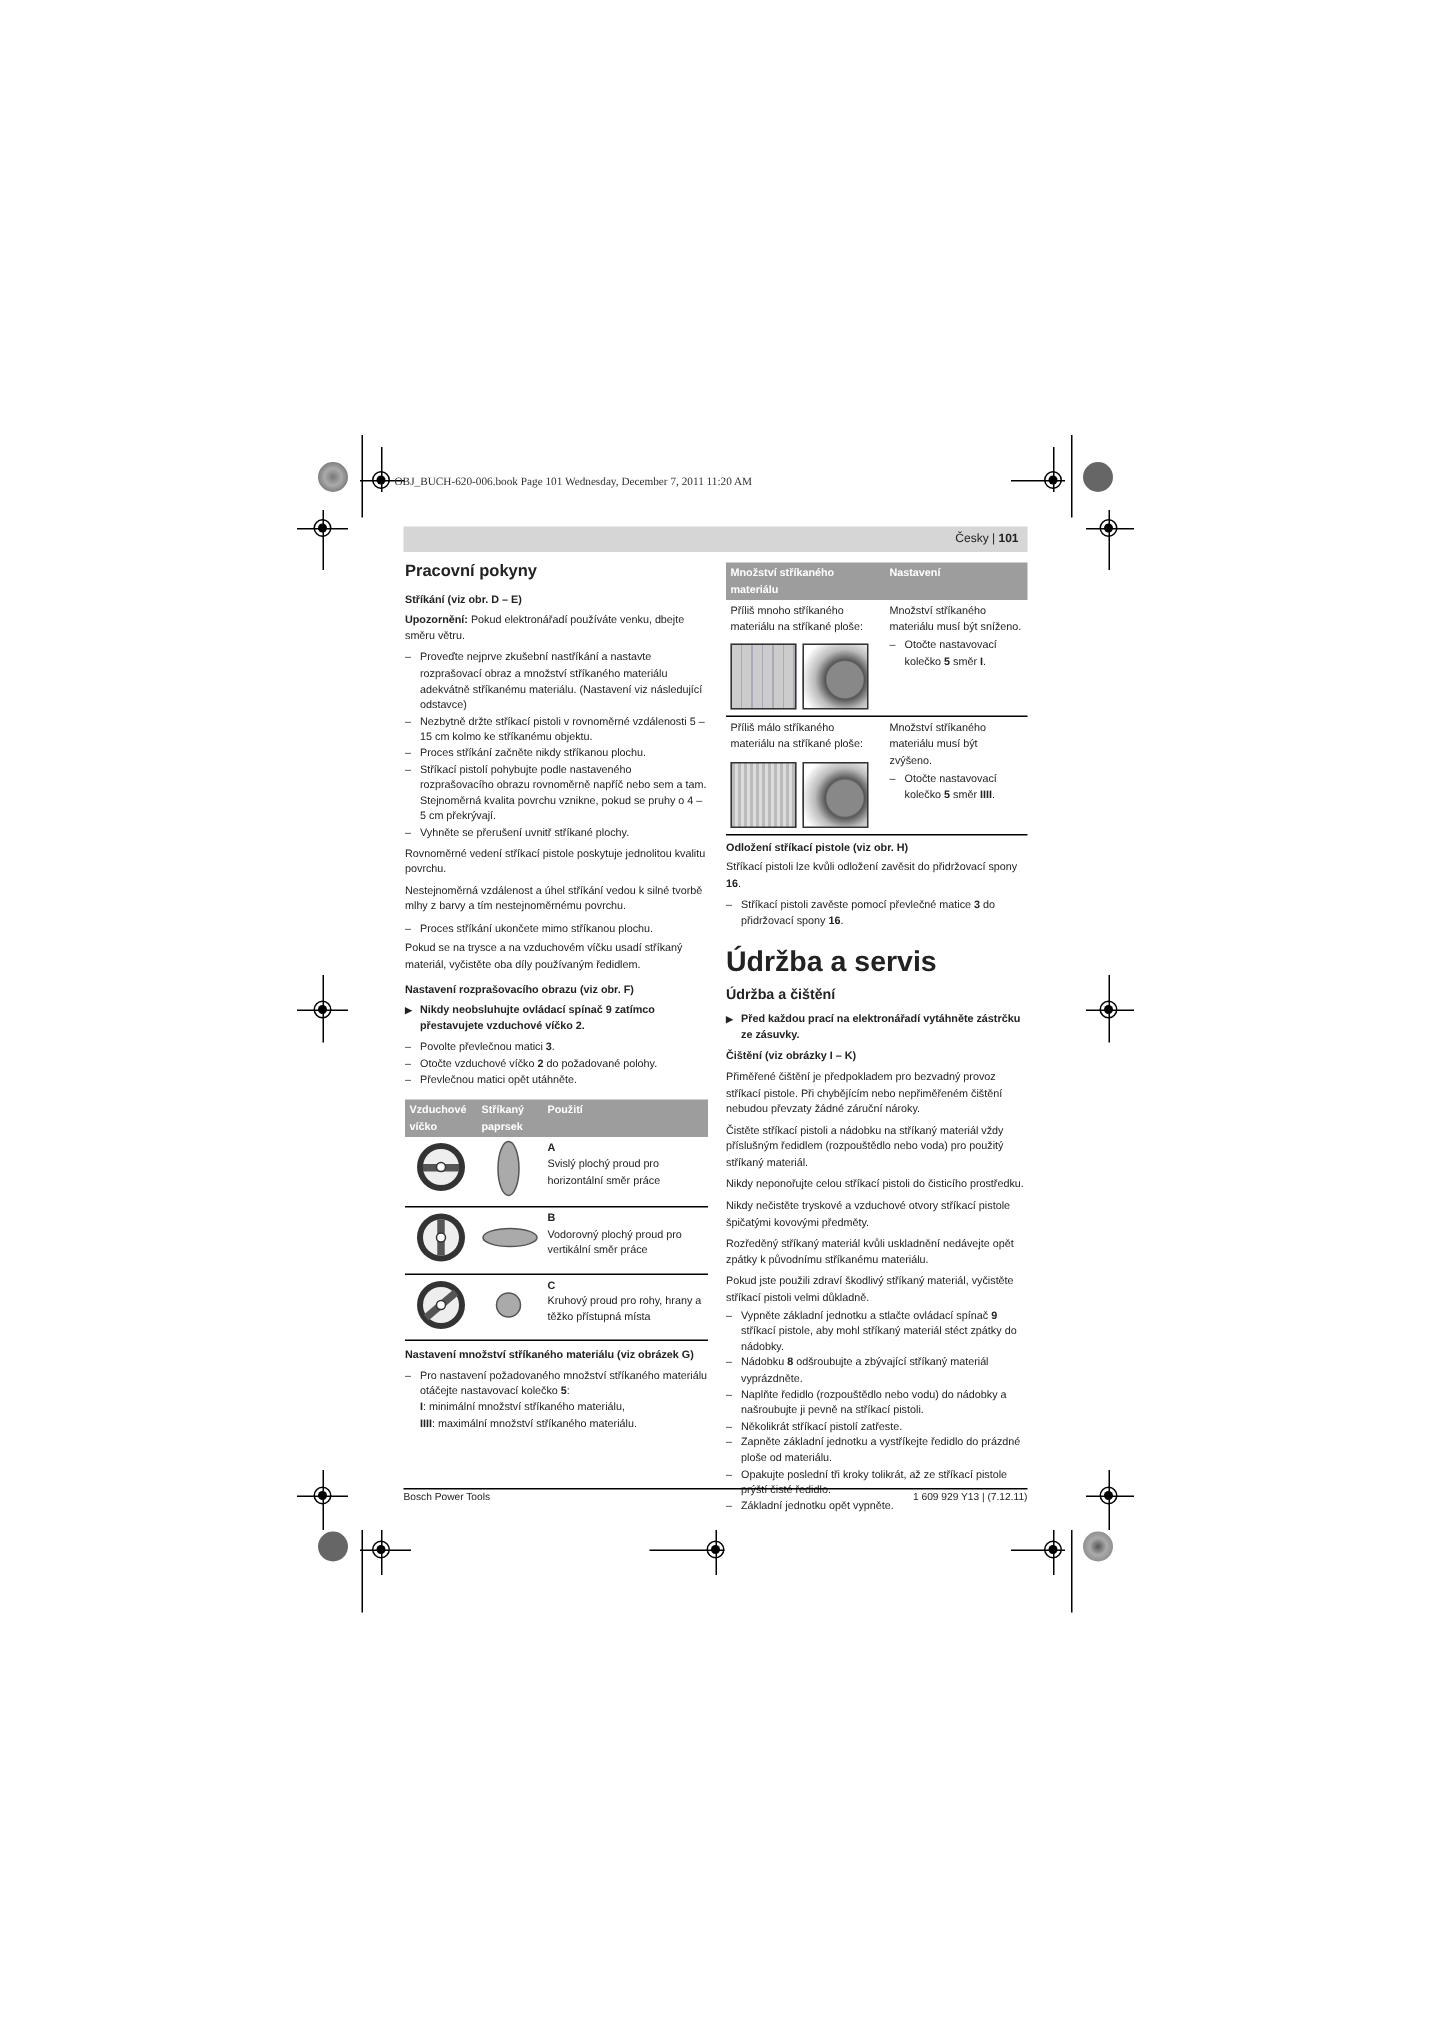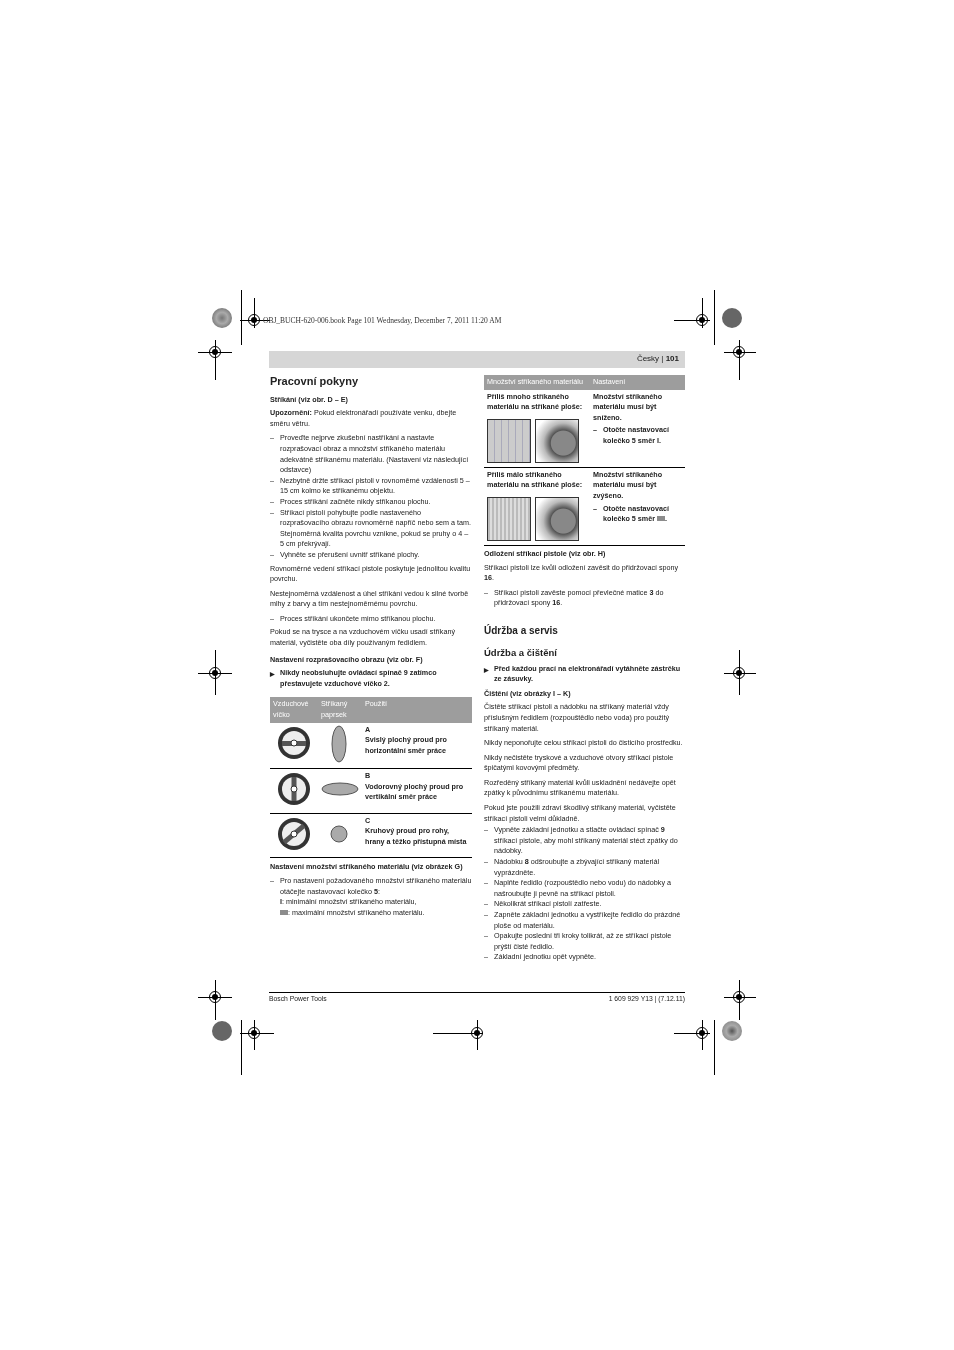--- a/index.html
+++ b/index.html
@@ -11,30 +11,30 @@
   .reg { position:absolute; width:12px; height:12px; border:1px solid #000; border-radius:50%; box-sizing:border-box; }
   .reg::after { content:""; position:absolute; left:2px; top:2px; width:6px; height:6px; border-radius:50%; background:#000; }
   .disc { position:absolute; width:20px; height:20px; border-radius:50%; }
   .header-bar { position:absolute; left:269px; top:351px; width:416px; height:17px; background:#d6d6d6; }
   .header-lang { position:absolute; right:6px; top:3px; font-size:8px; color:#222; }
   .header-lang b { font-weight:bold; }
   .col { position:absolute; font-size:7.2px; line-height:10.6px; }
   .col p { margin:0 0 4px 0; }
   .h2 { font-size:11px; font-weight:bold; margin:4px 0 8px 0; }
   .h3 { font-weight:bold; margin:2px 0 3px 0; }
-  .h1 { font-size:10px; font-weight:bold; margin:14px 0 10px 0; line-height:15px; }
+  .h1 { font-size:19px; font-weight:bold; margin:14px 0 10px 0; line-height:15px; }
   .h2b { font-size:9.5px; font-weight:bold; margin:6px 0 5px 0; }
   ul.dash { list-style:none; margin:0 0 3px 0; padding:0; }
   ul.dash li { position:relative; padding-left:10px; margin:0; }
   ul.dash li::before { content:"–"; position:absolute; left:0; }
   .warn { position:relative; padding-left:10px; font-weight:bold; margin:0 0 4px 0; }
   .warn::before { content:"▶"; position:absolute; left:0; font-size:6px; top:1px; }
   table { border-collapse:collapse; width:100%; font-size:7.2px; line-height:10.6px; }
-  th { background:#9d9d9d; color:#fff; text-align:left; vertical-align:top; font-weight:normal; padding:2px 3px; }
-  td { vertical-align:top; padding:2px 3px; border-bottom:1px solid #000;font-weight:bold; }
+  th { background:#9d9d9d; color:#fff; text-align:left; vertical-align:top; font-weight:bold; padding:2px 3px; }
+  td { vertical-align:top; padding:2px 3px; border-bottom:1px solid #000; }
   .footer-rule { position:absolute; left:269px; top:992px; width:416px; height:1px; background:#000; }
   .footer-left { position:absolute; left:269px; top:995px; font-size:6.8px; }
   .footer-right { position:absolute; right:269px; top:995px; font-size:6.8px; }
   .cap-icon { width:42px; height:36px; }
   .spray-img { width:44px; height:44px; border:1px solid #333; box-sizing:border-box; background:#c8c8c8; position:relative; overflow:hidden; }
 </style>
 </head>
 <body>
 
 <div>
@@ -114,20 +114,25 @@
   </ul>
   <p>Rovnoměrné vedení stříkací pistole poskytuje jednolitou kvalitu povrchu.</p>
   <p>Nestejnoměrná vzdálenost a úhel stříkání vedou k silné tvorbě mlhy z barvy a tím nestejnoměrnému povrchu.</p>
   <ul class="dash">
     <li>Proces stříkání ukončete mimo stříkanou plochu.</li>
   </ul>
   <p>Pokud se na trysce a na vzduchovém víčku usadí stříkaný materiál, vyčistěte oba díly používaným ředidlem.</p>
 
   <div class="h3" style="margin-top:6px;">Nastavení rozprašovacího obrazu (viz obr. F)</div>
   <div class="warn">Nikdy neobsluhujte ovládací spínač 9 zatímco přestavujete vzduchové víčko 2.</div>
+  <ul class="dash">
+    <li><span>Povolte převlečnou matici </span><b>3</b><span>.</span></li>
+    <li><span>Otočte vzduchové víčko </span><b>2</b><span> do požadované polohy.</span></li>
+    <li><span>Převlečnou matici opět utáhněte.</span></li>
+  </ul>
 
   <table style="margin-top:8px;">
     <tbody>
         <tr>
       <th style="width:38px;">Vzduchové víčko</th>
       <th style="width:38px;">Stříkaný paprsek</th>
       <th>Použití</th>
     </tr>
     <tr style="height:43px;">
       <td><svg class="cap-icon" viewBox="0 0 42 36">
@@ -217,20 +222,21 @@
   <div class="h3" style="margin-top:3px;">Odložení stříkací pistole (viz obr. H)</div>
   <p><span>Stříkací pistoli lze kvůli odložení zavěsit do přidržovací spony </span><b>16</b><span>.</span></p>
   <ul class="dash">
     <li><span>Stříkací pistoli zavěste pomocí převlečné matice </span><b>3</b><span> do přidržovací spony </span><b>16</b><span>.</span></li>
   </ul>
 
   <div class="h1">Údržba a servis</div>
   <div class="h2b">Údržba a čištění</div>
   <div class="warn">Před každou prací na elektronářadí vytáhněte zástrčku ze zásuvky.</div>
   <div class="h3">Čištění (viz obrázky I – K)</div>
+  <p>Přiměřené čištění je předpokladem pro bezvadný provoz stříkací pistole. Při chybějícím nebo nepřiměřeném čištění nebudou převzaty žádné záruční nároky.</p>
   <p>Čistěte stříkací pistoli a nádobku na stříkaný materiál vždy příslušným ředidlem (rozpouštědlo nebo voda) pro použitý stříkaný materiál.</p>
   <p>Nikdy neponořujte celou stříkací pistoli do čisticího prostředku.</p>
   <p>Nikdy nečistěte tryskové a vzduchové otvory stříkací pistole špičatými kovovými předměty.</p>
   <p>Rozředěný stříkaný materiál kvůli uskladnění nedávejte opět zpátky k původnímu stříkanému materiálu.</p>
   <p style="margin-bottom:1px;">Pokud jste použili zdraví škodlivý stříkaný materiál, vyčistěte stříkací pistoli velmi důkladně.</p>
   <ul class="dash">
     <li><span>Vypněte základní jednotku a stlačte ovládací spínač </span><b>9</b><span> stříkací pistole, aby mohl stříkaný materiál stéct zpátky do nádobky.</span></li>
     <li><span>Nádobku </span><b>8</b><span> odšroubujte a zbývající stříkaný materiál vyprázdněte.</span></li>
     <li>Naplňte ředidlo (rozpouštědlo nebo vodu) do nádobky a našroubujte ji pevně na stříkací pistoli.</li>
     <li>Několikrát stříkací pistolí zatřeste.</li>

